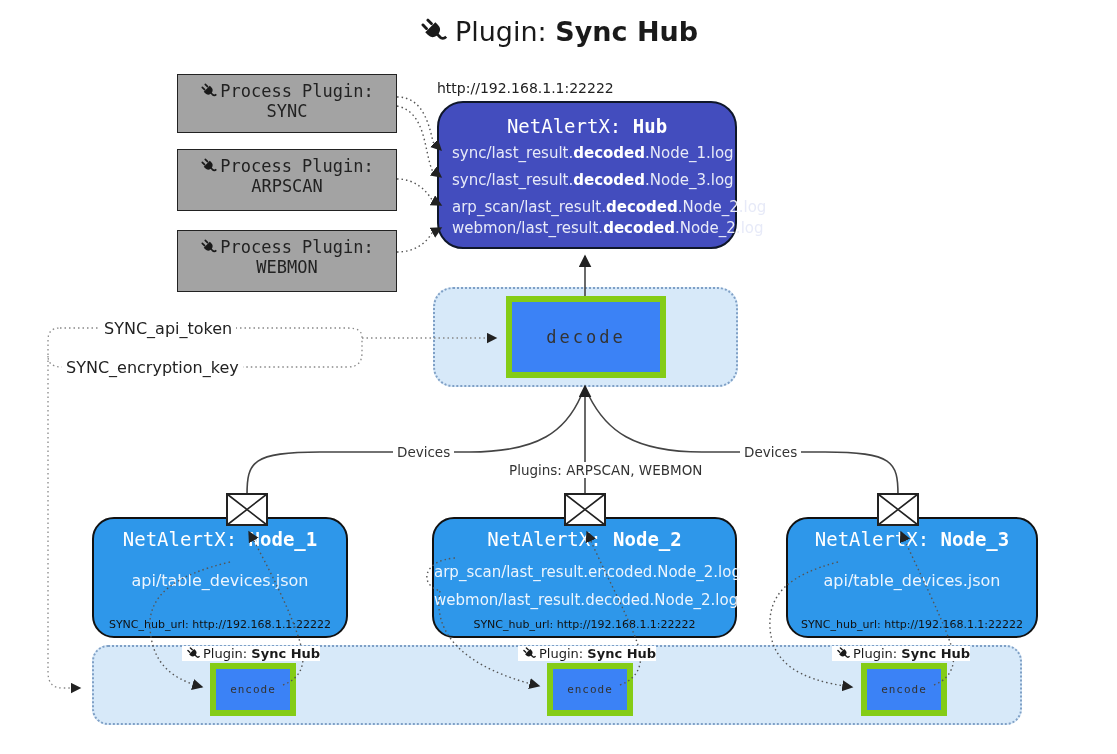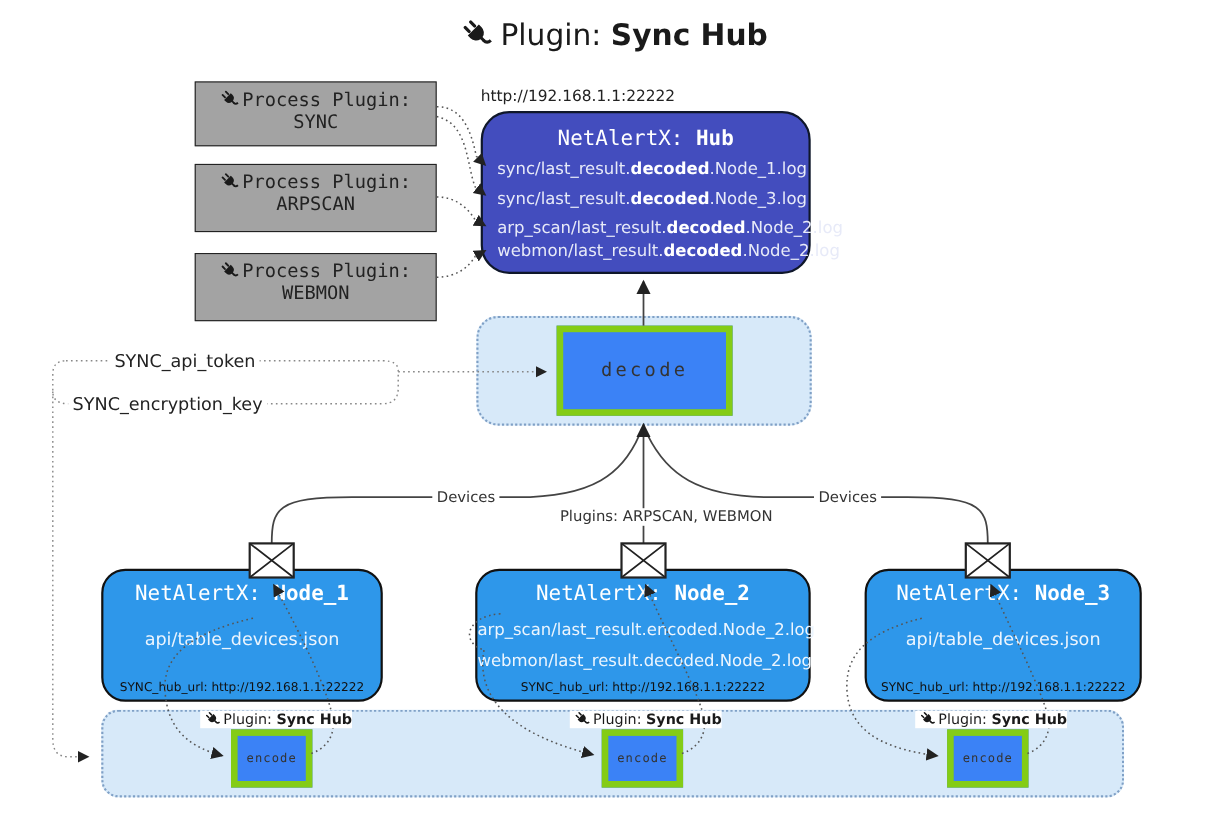--- a/index.html
+++ b/index.html
@@ -45,21 +45,21 @@
         border-radius:22px;box-sizing:border-box;}
   .node-title{position:absolute;top:9px;left:0;right:0;text-align:center;color:#fff;font-size:19px;}
   .node-file{position:absolute;left:0;right:0;text-align:center;color:#ecf5fe;white-space:nowrap;}
   .node-url{position:absolute;bottom:5px;left:0;right:0;text-align:center;font-size:11px;color:#111;}
 
   
   .band{left:92px;top:645px;width:930px;height:80px;border-radius:16px;}
   .enc-label{top:646px;font-size:13px;color:#1a1a1a;text-align:center;white-space:nowrap;z-index:3;}
   .enc-label b{font-weight:bold;}
   .enc-label svg{vertical-align:-3px;margin-right:2px;}
-  .encode-box{top:663px;width:74px;height:53px;font-size:11px;letter-spacing:1px;}
+  .encode-box{top:663px;width:86px;height:53px;font-size:11px;letter-spacing:1px;}
 
   svg.overlay{position:absolute;inset:0;width:1117px;height:754px;pointer-events:none;z-index:2;}
 </style>
 </head>
 <body>
 
 <div id="canvas">
 
   <div class="abs title">
     <svg viewBox="0 0 24 24" width="30" height="30">

